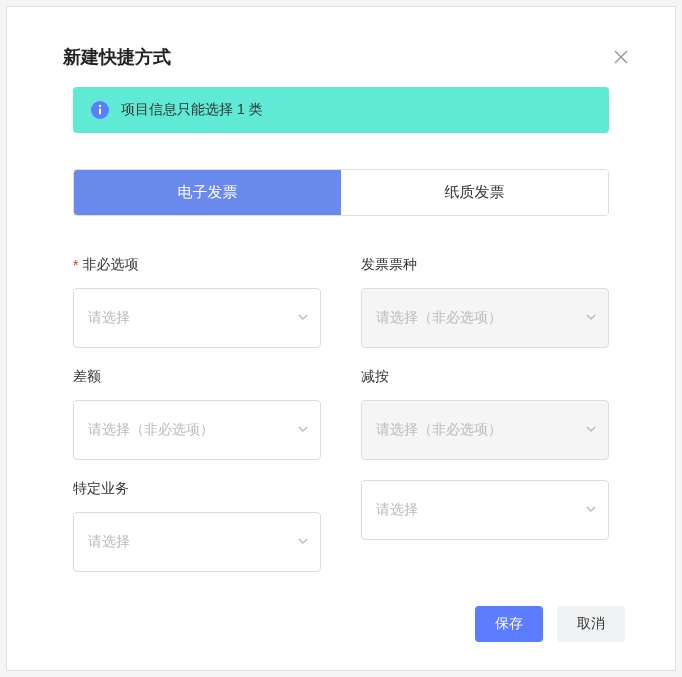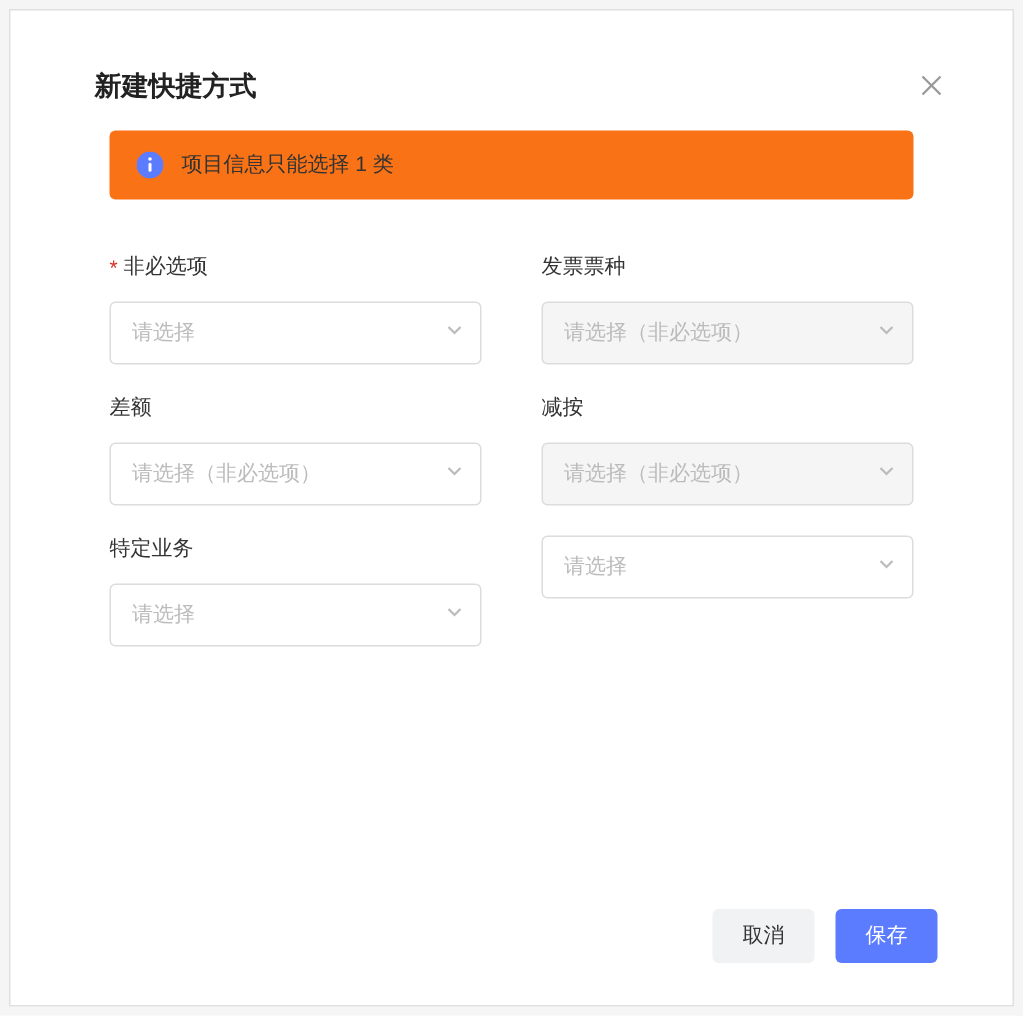--- a/index.html
+++ b/index.html
@@ -45,21 +45,21 @@
       justify-content: center;
     }
     .close-icon svg {
       width: 14px;
       height: 14px;
     }
     .modal-body {
       padding: 0 50px;
     }
     .info-banner {
-      background: #f97316;
+      background: #5eead4;
       border-radius: 4px;
       padding: 14px 18px;
       display: flex;
       align-items: center;
       gap: 12px;
       margin-bottom: 36px;
     }
     .info-icon {
       width: 18px;
       height: 18px;
@@ -111,21 +111,21 @@
       margin-bottom: 14px;
       display: flex;
       align-items: center;
     }
     .required {
       color: #d93025;
       margin-right: 4px;
     }
     .select-box {
       position: relative;
-      height: 42px;
+      height: 60px;
     }
     .select-input {
       width: 100%;
       height: 100%;
       border: 1px solid #dcdcdc;
       border-radius: 4px;
       padding: 0 36px 0 14px;
       font-size: 14px;
       color: #bbb;
       background: #fff;
@@ -192,20 +192,24 @@
       <div class="info-icon">
         <svg viewBox="0 0 18 18">
           <circle cx="9" cy="9" r="9" fill="#5c7cff"></circle>
           <rect x="8" y="7.5" width="2" height="6" fill="#fff" rx="1"></rect>
           <circle cx="9" cy="5" r="1.2" fill="#fff"></circle>
         </svg>
       </div>
       <div class="info-text">项目信息只能选择 1 类</div>
     </div>
 
+    <div class="tabs">
+      <div class="tab active">电子发票</div>
+      <div class="tab">纸质发票</div>
+    </div>
 
     <div class="form-grid">
 
       <div class="form-item">
         <div class="form-label">
           <span class="required">*</span>
           <span>非必选项</span>
         </div>
         <div class="select-box">
           <div class="select-input">请选择</div>
@@ -273,16 +277,16 @@
                 <polyline points="2,4 6,8 10,4"></polyline>
               </svg>
           </div>
         </div>
       </div>
 
     </div>
   </div>
 
   <div class="modal-footer">
+    <button class="btn btn-primary">保存</button>
     <button class="btn btn-default">取消</button>
-    <button class="btn btn-primary">保存</button>
   </div>
 </div>
 
 </body></html>

